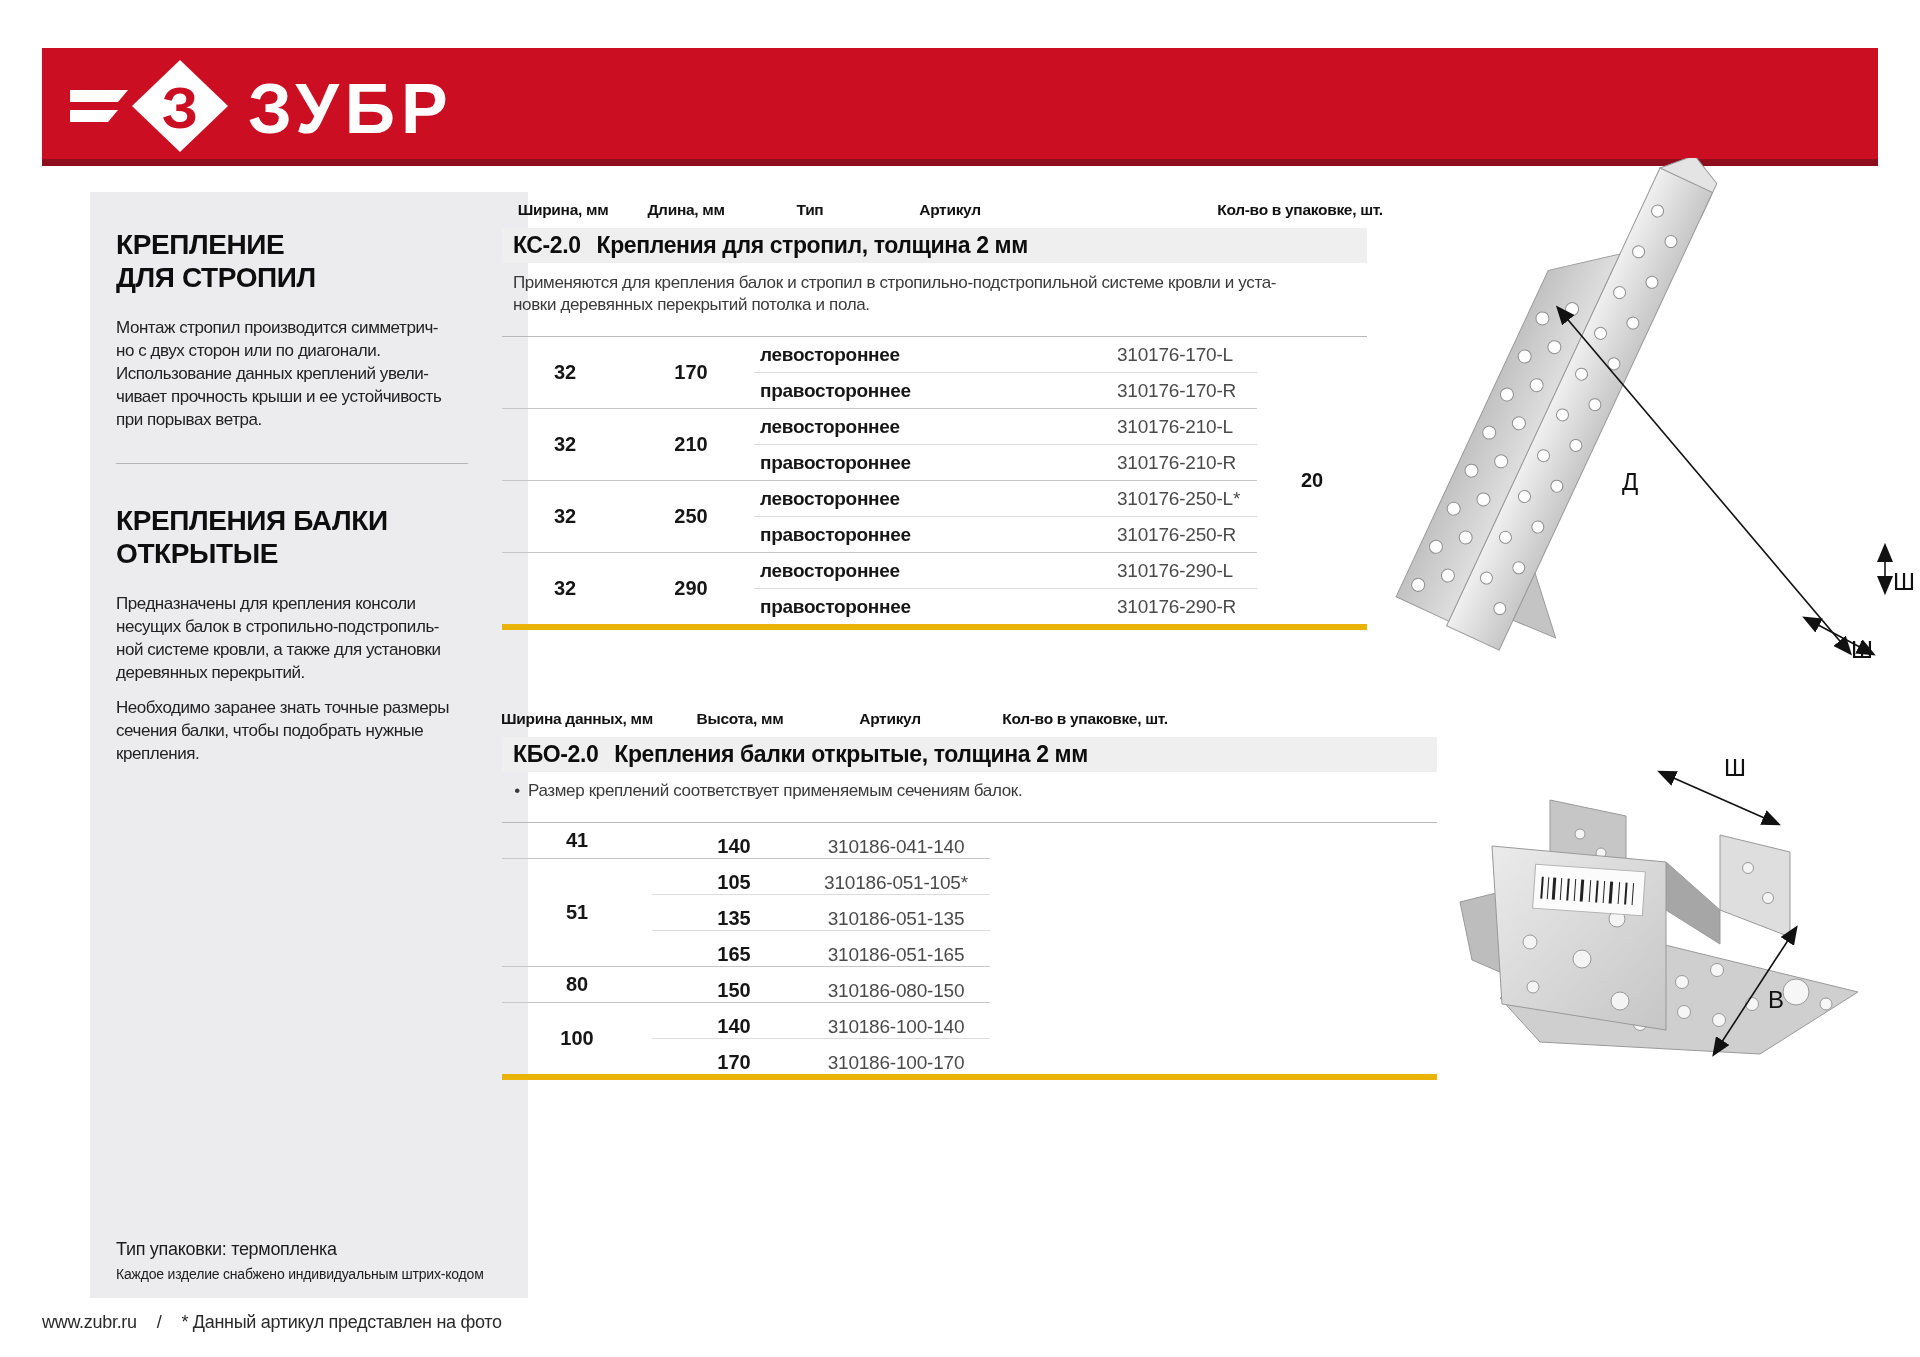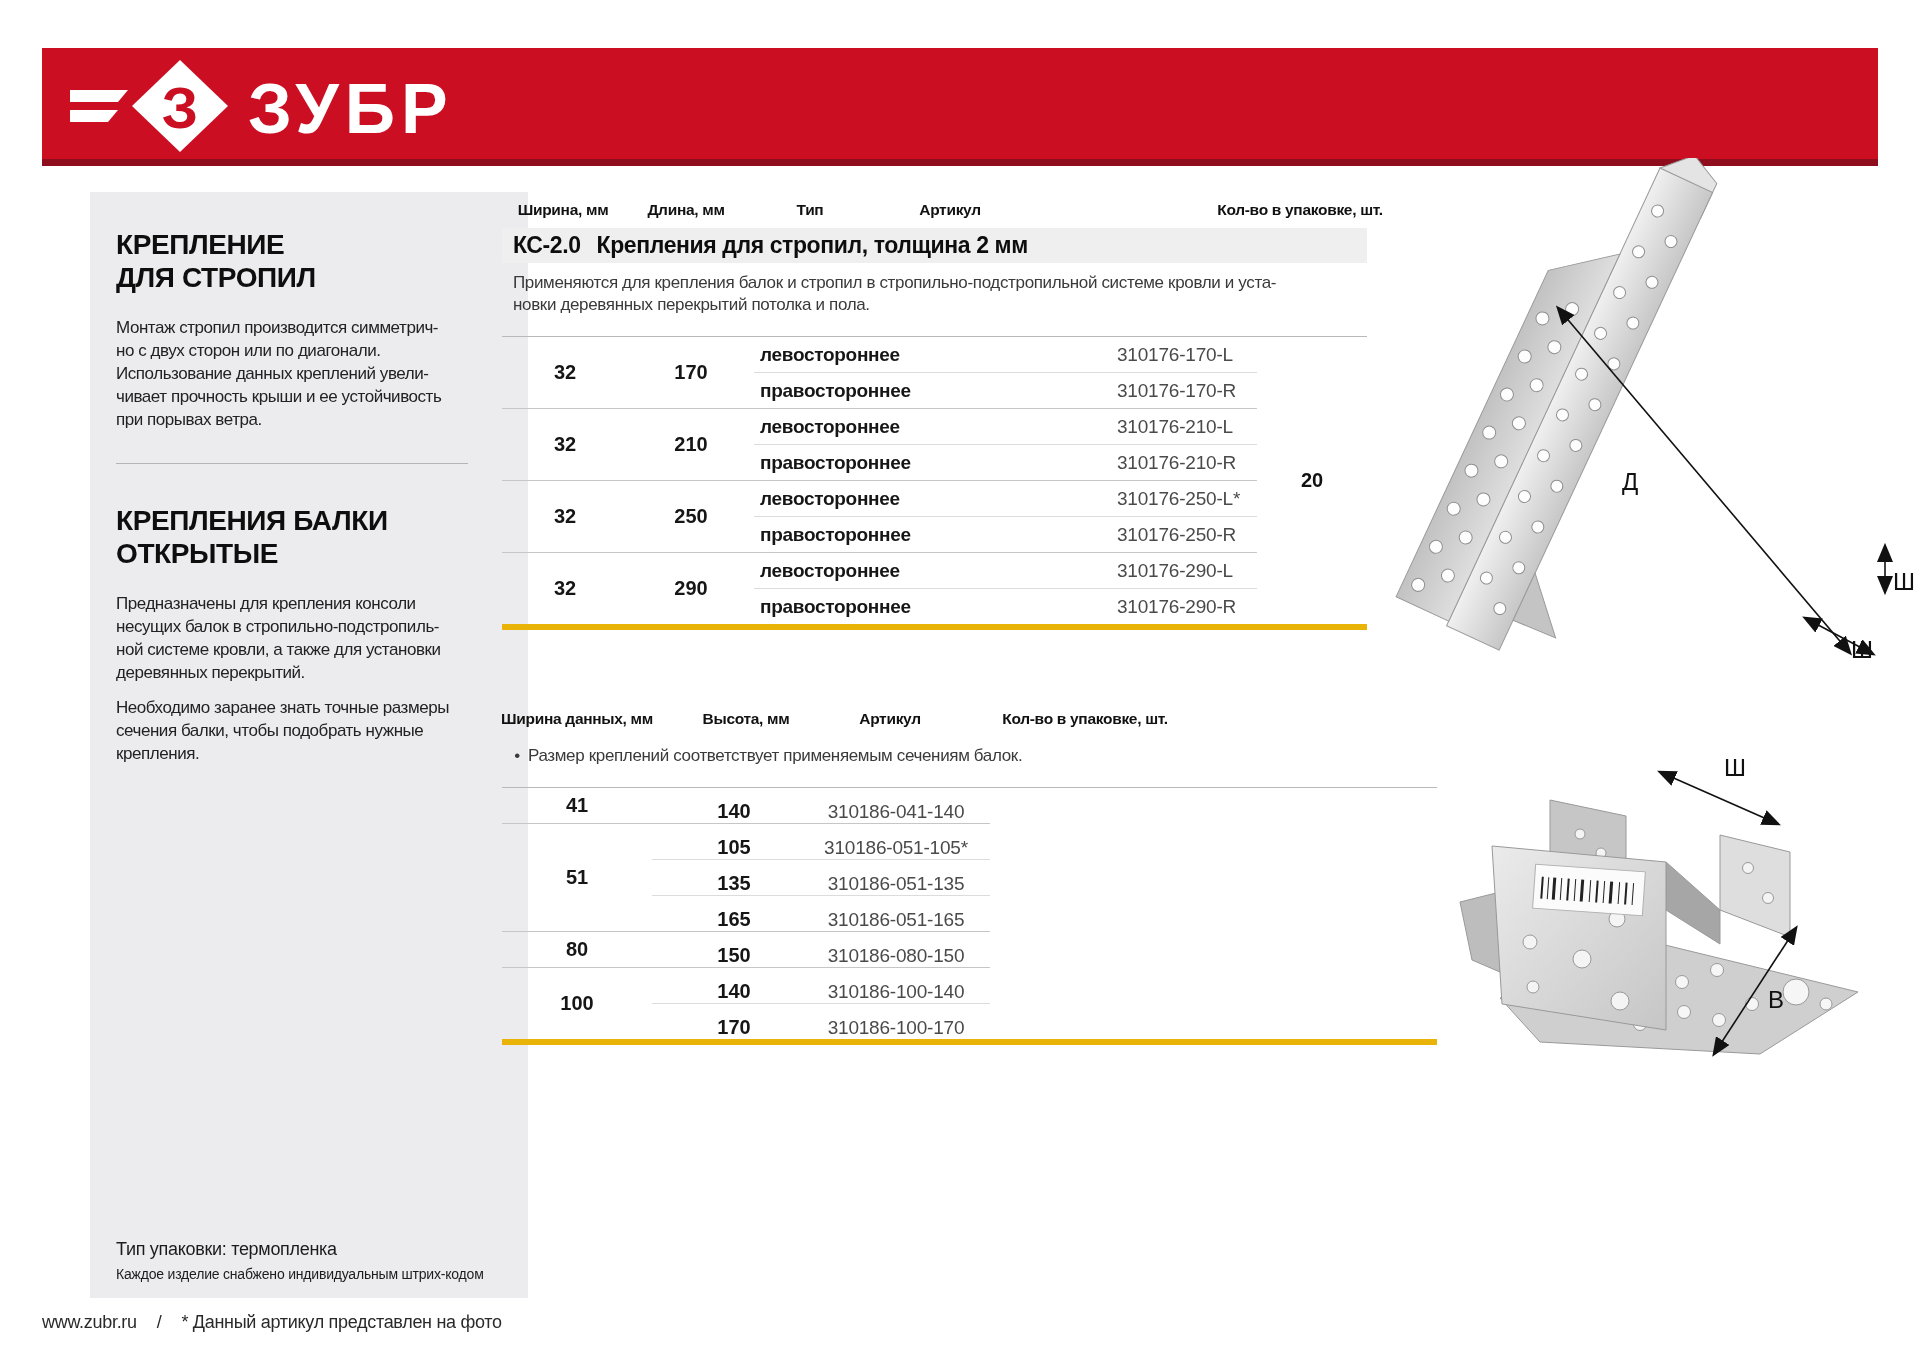--- a/index.html
+++ b/index.html
@@ -220,23 +220,27 @@
           </div>
         </div>
       </div>
     <div class="qtycell qty-kc">20</div>
   </div>
 </div>
 
 <div class="ptable kbo-table">
   <div class="thead">
     <span style="left:75px">Ширина данных, мм</span>
-    <span style="left:244px">Высота, мм</span>
+    <span style="left:238px">Высота, мм</span>
     <span style="left:388px">Артикул</span>
     <span style="left:583px">Кол-во в упаковке, шт.</span>
+  </div>
+  <div class="secbar">
+    <b>КБО-2.0</b>
+    <span>Крепления балки открытые, толщина 2 мм</span>
   </div>
   <div class="kbo-bullet">
     <span class="dot">•</span>
     <span>Размер креплений соответствует применяемым сечениям балок.</span>
   </div>
   <div class="rows">
     <div class="rows-left-kbo">
         <div class="t2-group">
           <div class="t2-width">41</div>
           <div class="t2-variants">

